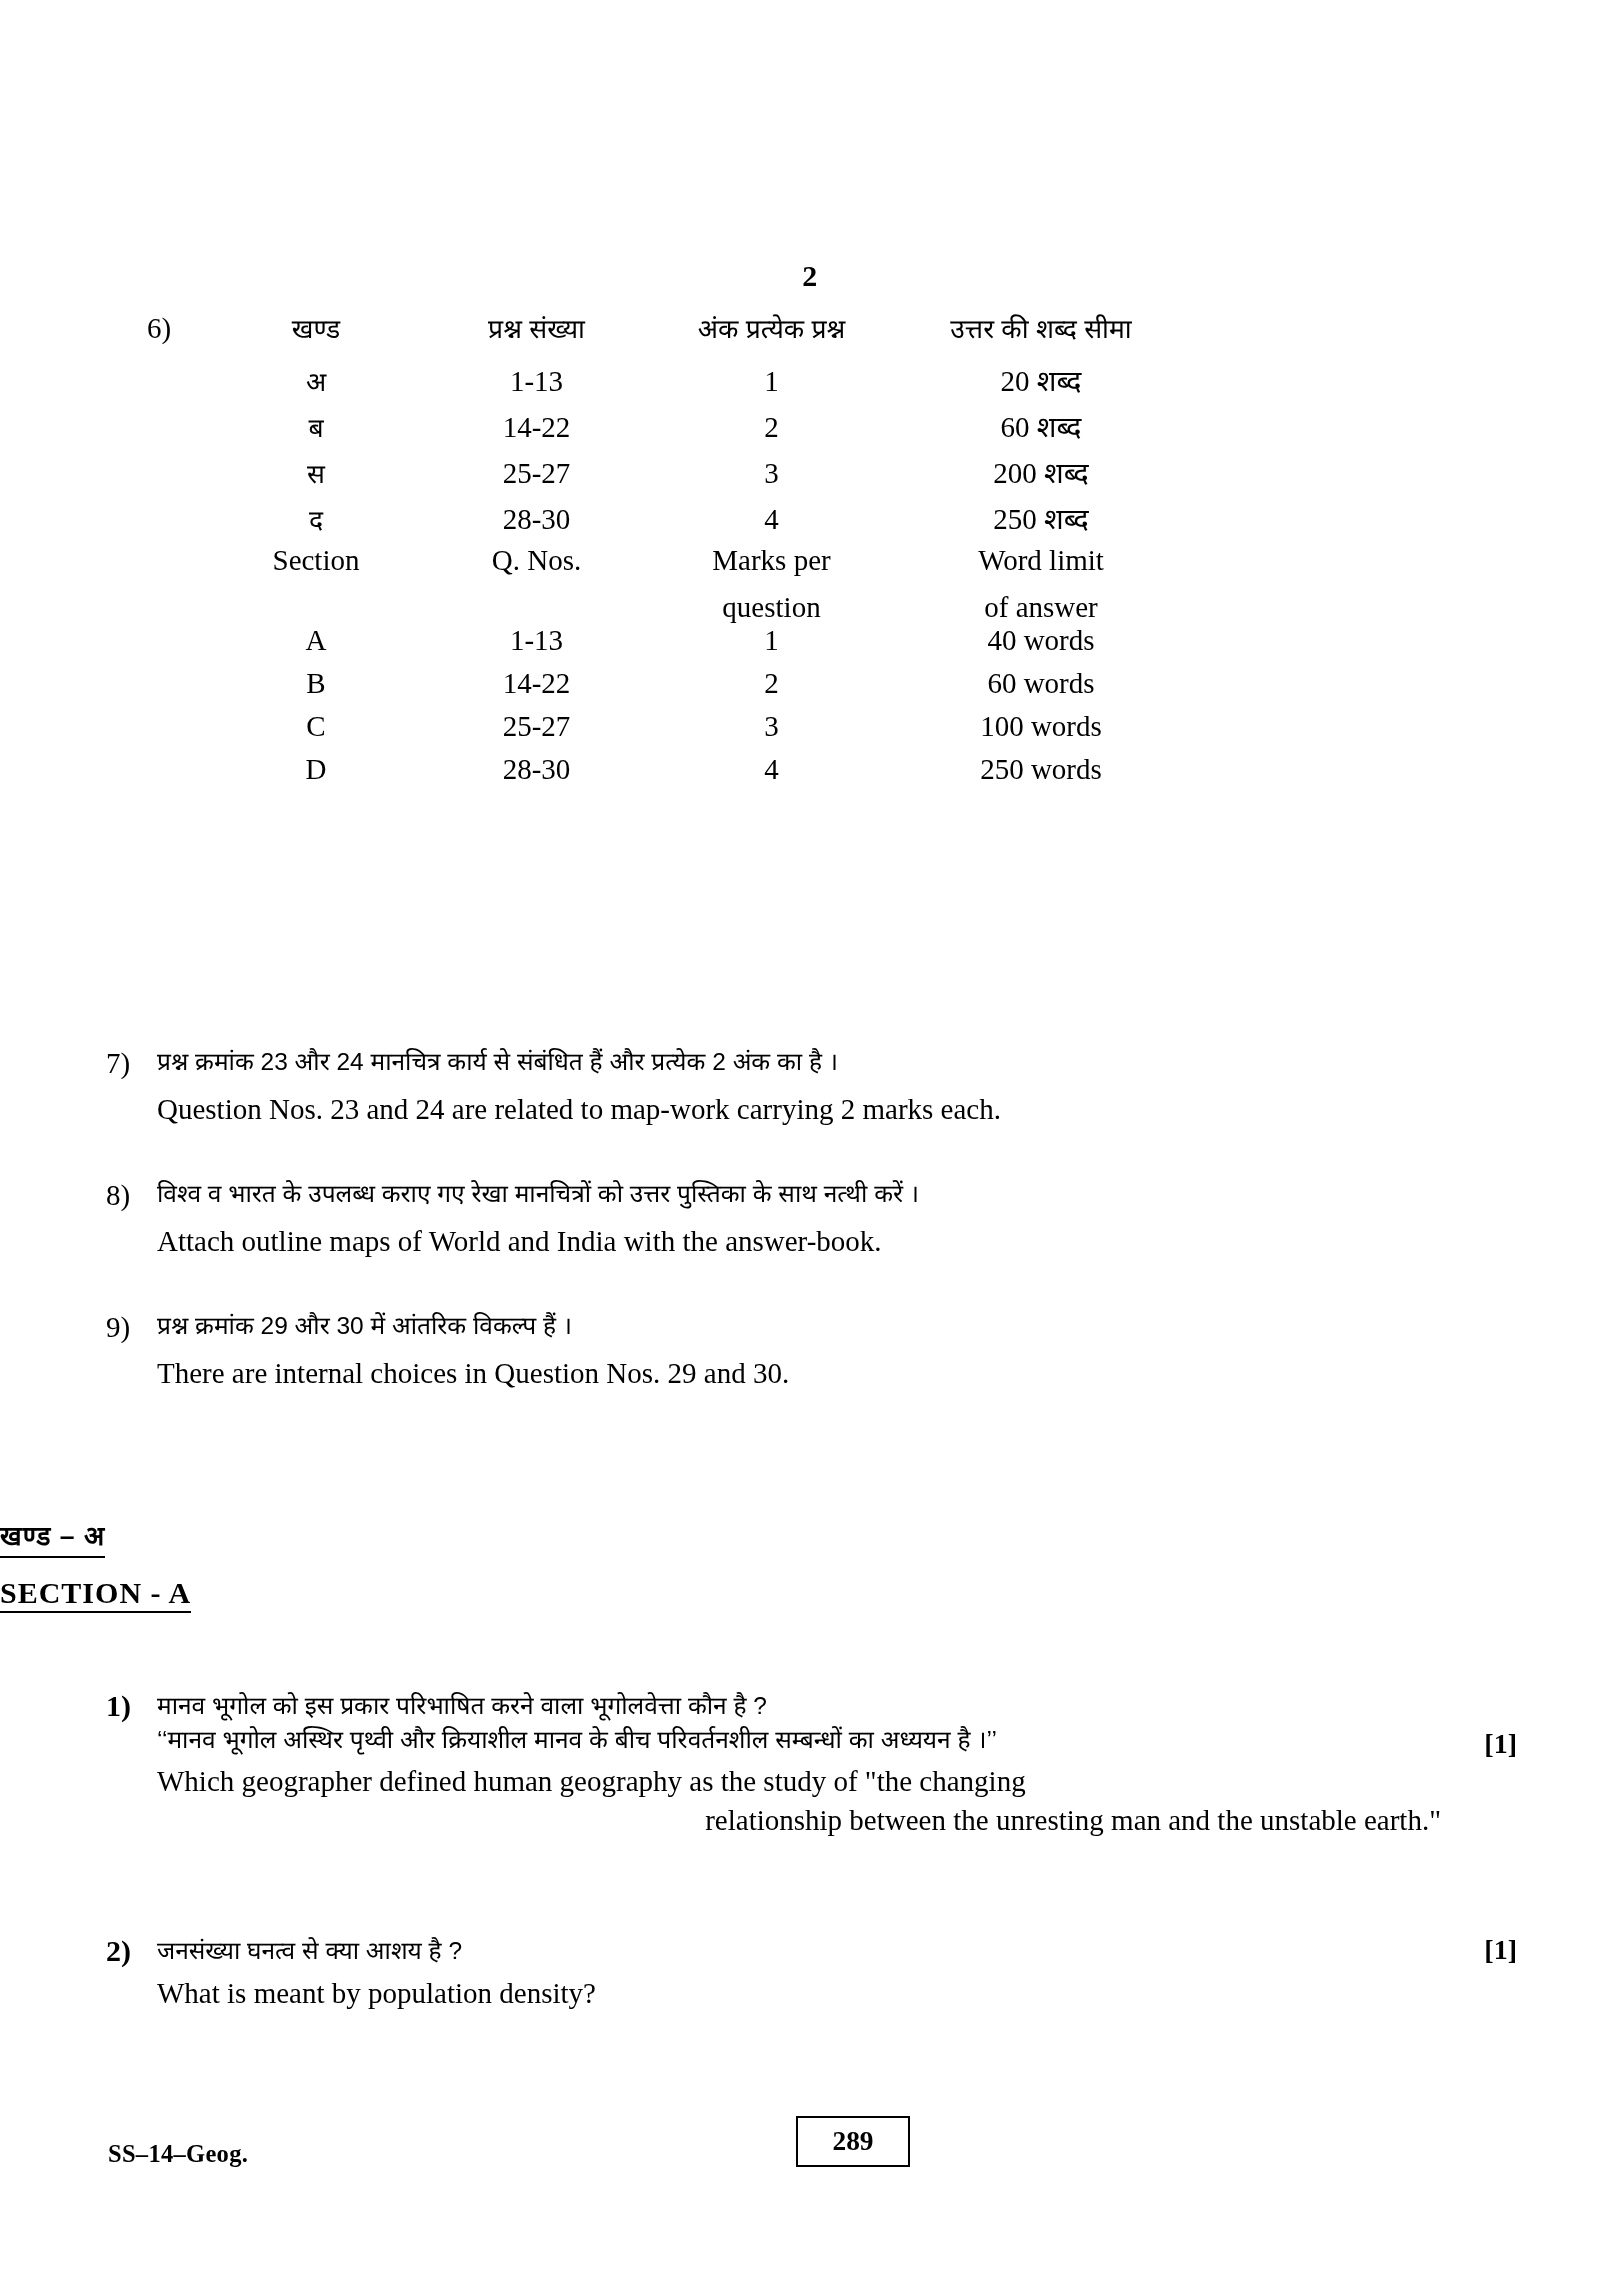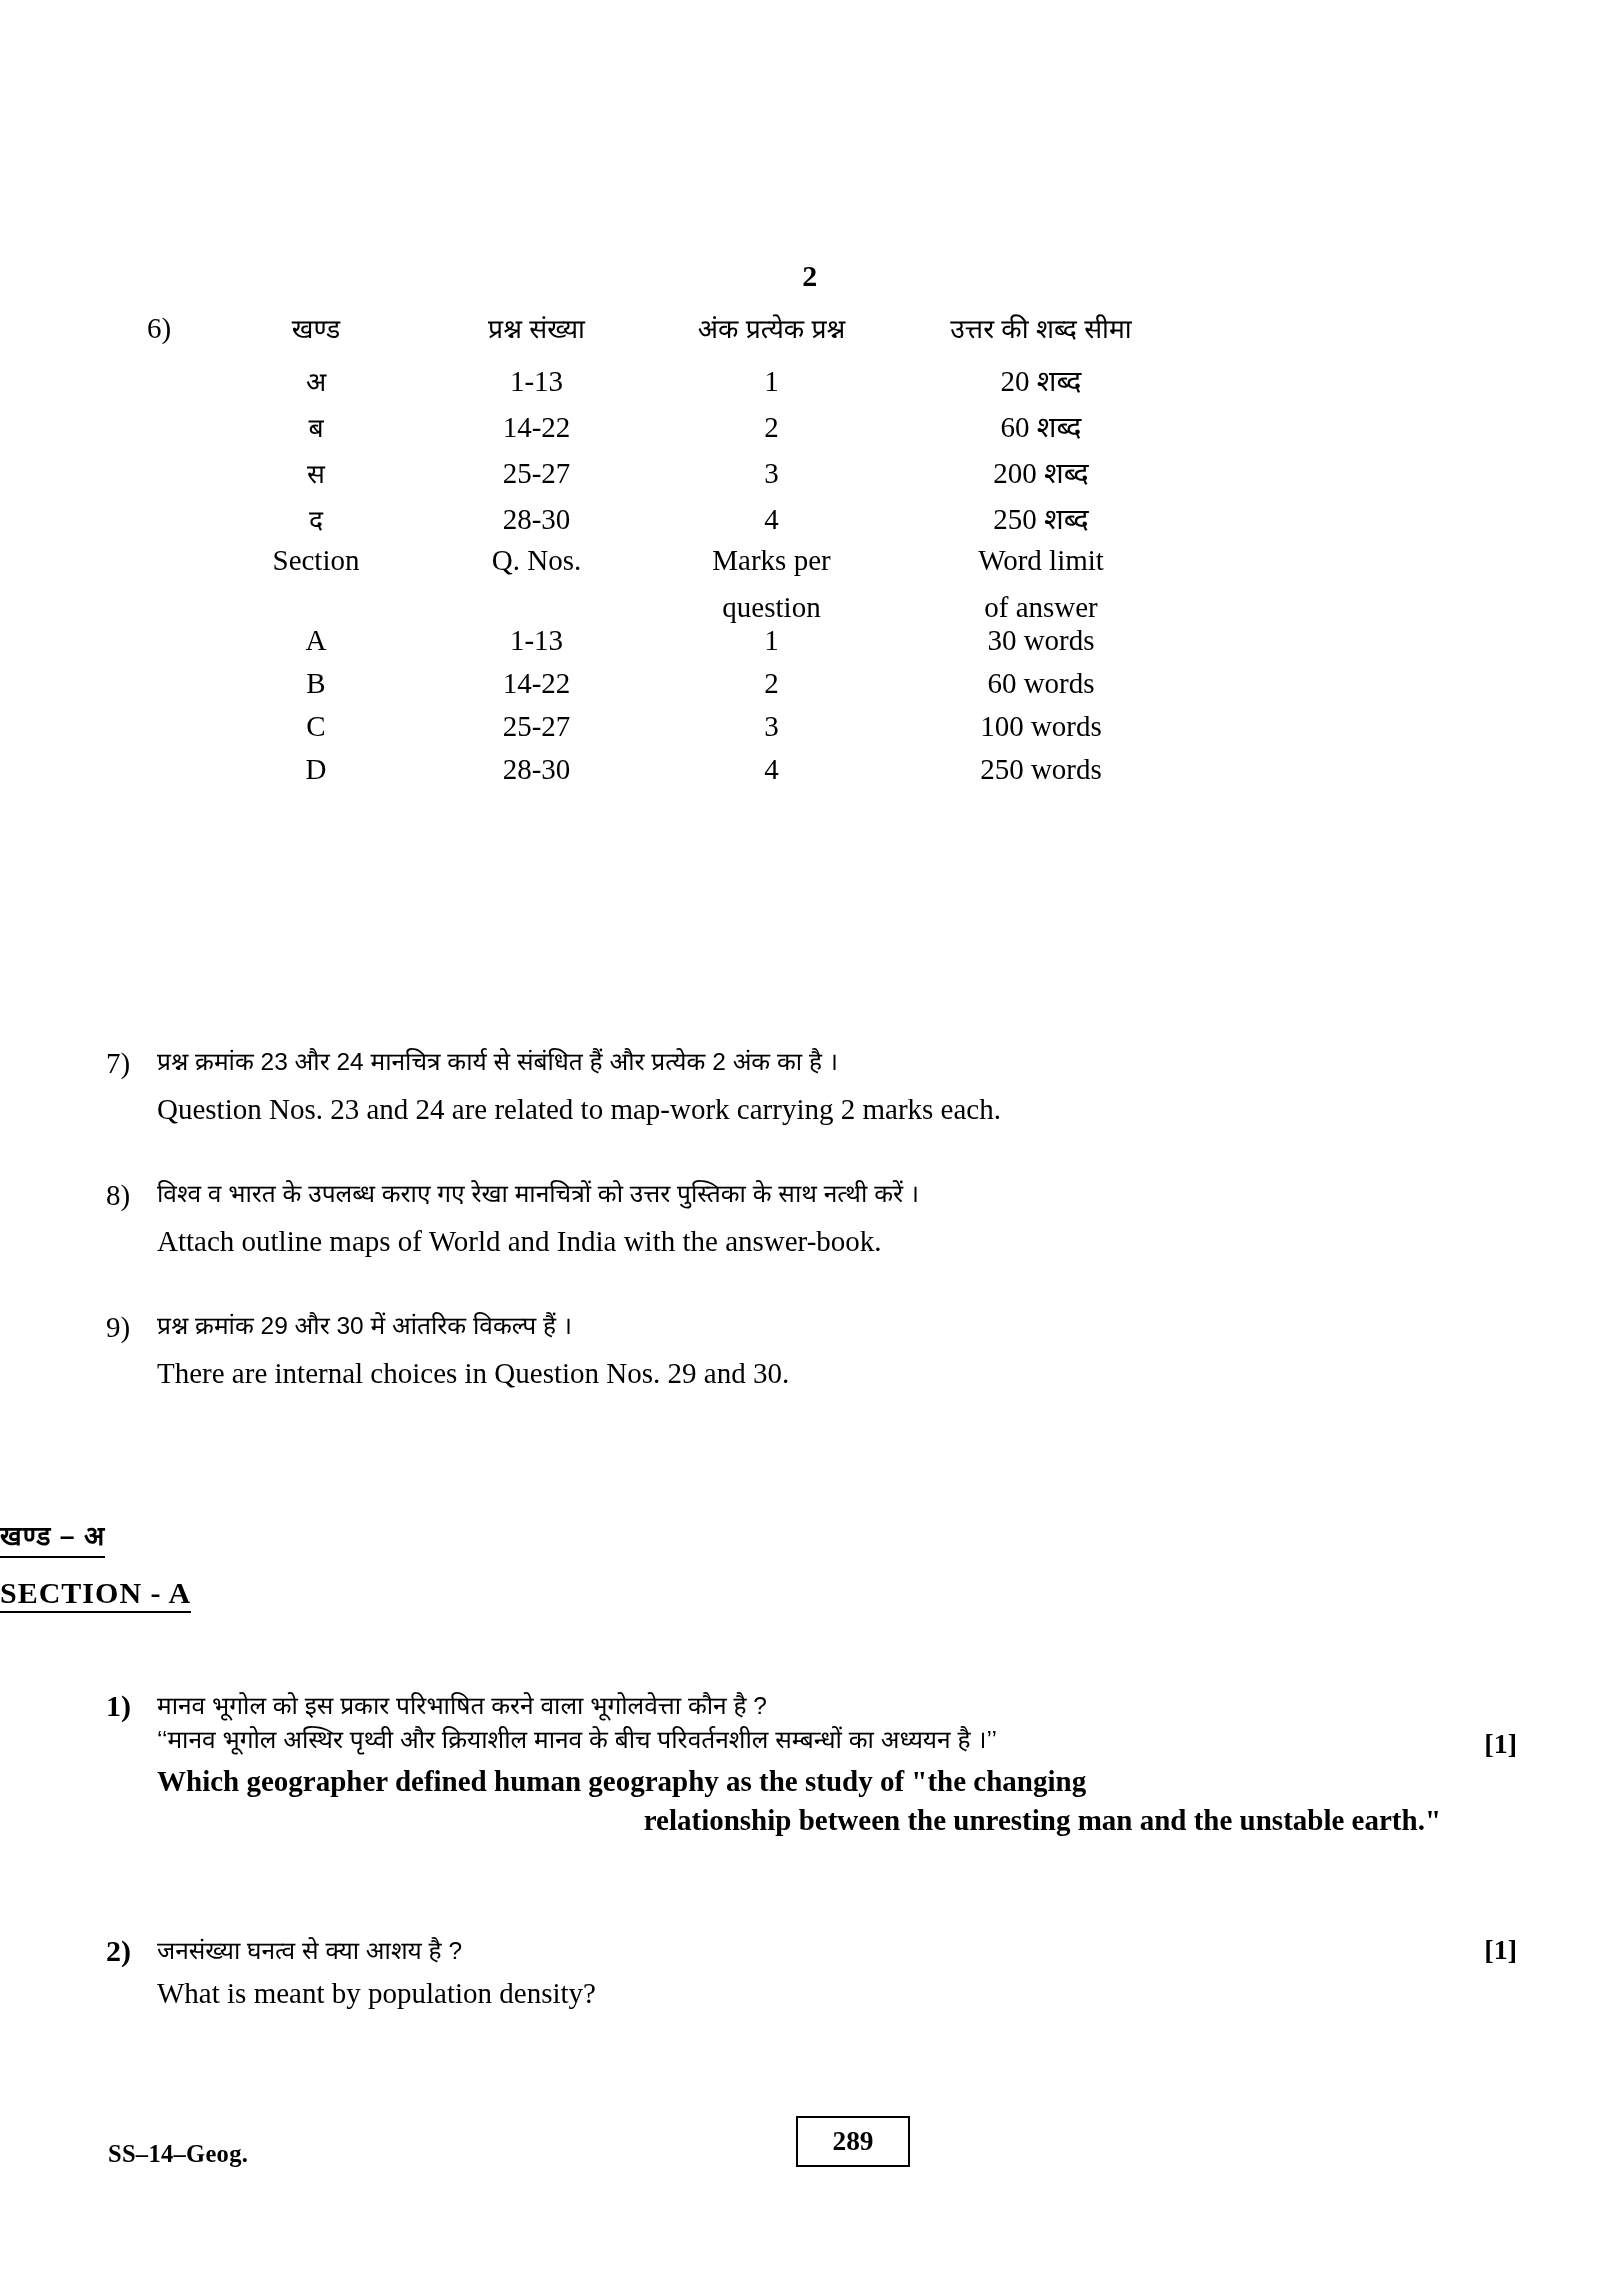--- a/index.html
+++ b/index.html
@@ -170,21 +170,21 @@
     line-height: 1.38;
   }
   .q-en {
     font-family: "Liberation Serif", "DejaVu Serif", serif;
     font-size: 29px;
     line-height: 1.34;
     text-align: justify;
     text-justify: inter-word;
   }
   .q-en.first { margin-top: 5.9px; }
-  .q-en-narrow { width: 1284px; font-weight: bold; }
+  .q-en-narrow { width: 1284px; }
 
   .marks {
     position: absolute;
     font-size: 28px;
     font-weight: bold;
     font-family: "Liberation Serif", "DejaVu Serif", serif;
     right: 0;
     width: 59px;
     text-align: right;
   }
@@ -273,21 +273,21 @@
       <div class="col-b en"></div>
       <div class="col-c en">question</div>
       <div class="col-d en">of answer</div>
     </div>
 
     <div class="tbl-row row-sp-en">
       <div class="col-num"></div>
       <div class="col-a en">A</div>
       <div class="col-b en">1-13</div>
       <div class="col-c en">1</div>
-      <div class="col-d en">30  words</div>
+      <div class="col-d en">40  words</div>
     </div>
     <div class="tbl-row row-sp-en">
       <div class="col-num"></div>
       <div class="col-a en">B</div>
       <div class="col-b en">14-22</div>
       <div class="col-c en">2</div>
       <div class="col-d en">60  words</div>
     </div>
     <div class="tbl-row row-sp-en">
       <div class="col-num"></div>

